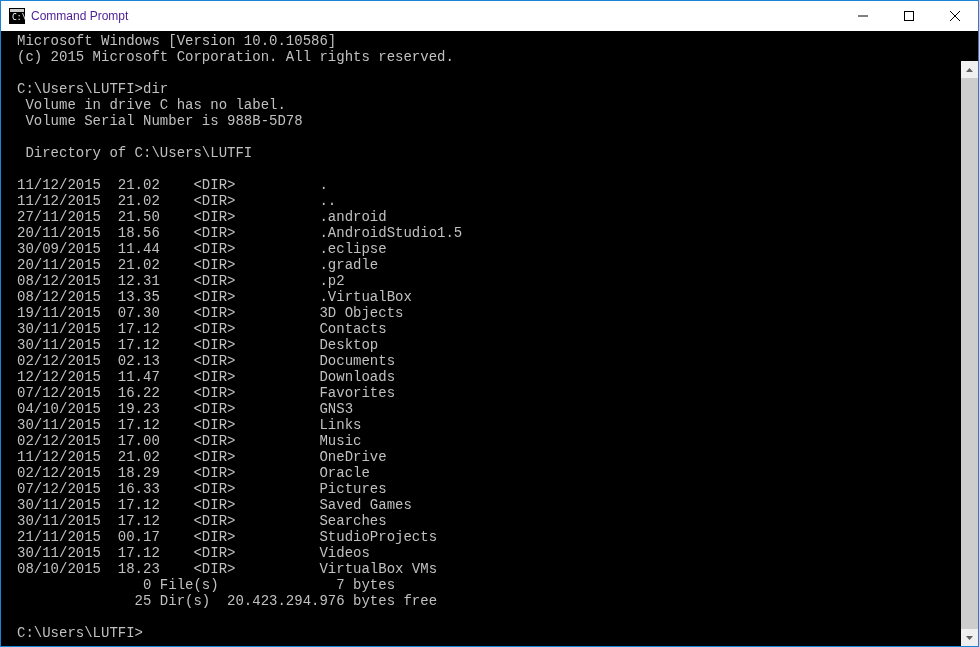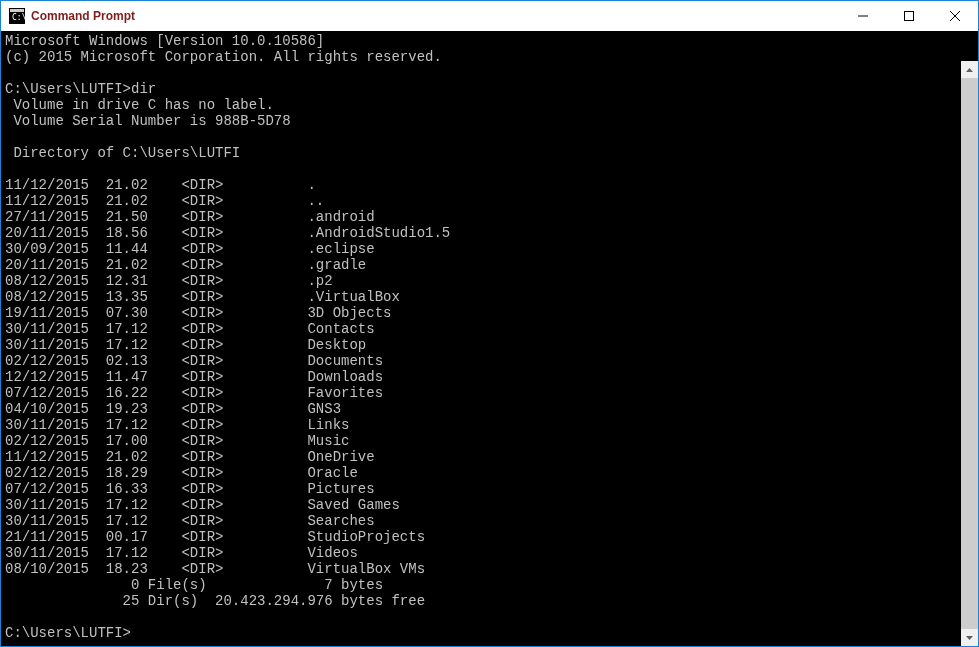--- a/index.html
+++ b/index.html
@@ -29,44 +29,43 @@
     .title-icon {
       width: 16px;
       height: 16px;
       margin-right: 6px;
       display: flex;
       align-items: center;
       justify-content: center;
     }
     .title-text {
       font-size: 12px;
-      color: #7f1d1d;
-      flex: 1;
-      font-weight: bold;
+      color: #4c1d95;
+      flex: 1;
     }
     .window-controls {
       display: flex;
       height: 100%;
     }
     .win-btn {
       width: 46px;
       height: 100%;
       display: flex;
       align-items: center;
       justify-content: center;
       cursor: pointer;
     }
     .terminal {
       flex: 1;
       background: #000;
       color: #c0c0c0;
       font-family: Consolas, "Courier New", monospace;
       font-size: 14px;
       line-height: 16px;
-      padding: 2px 4px;
+      padding: 2px 16px;
       white-space: pre;
       overflow: hidden;
       position: relative;
     }
     .scrollbar {
       position: absolute;
       right: 0;
       top: 30px;
       bottom: 0;
       width: 17px;

